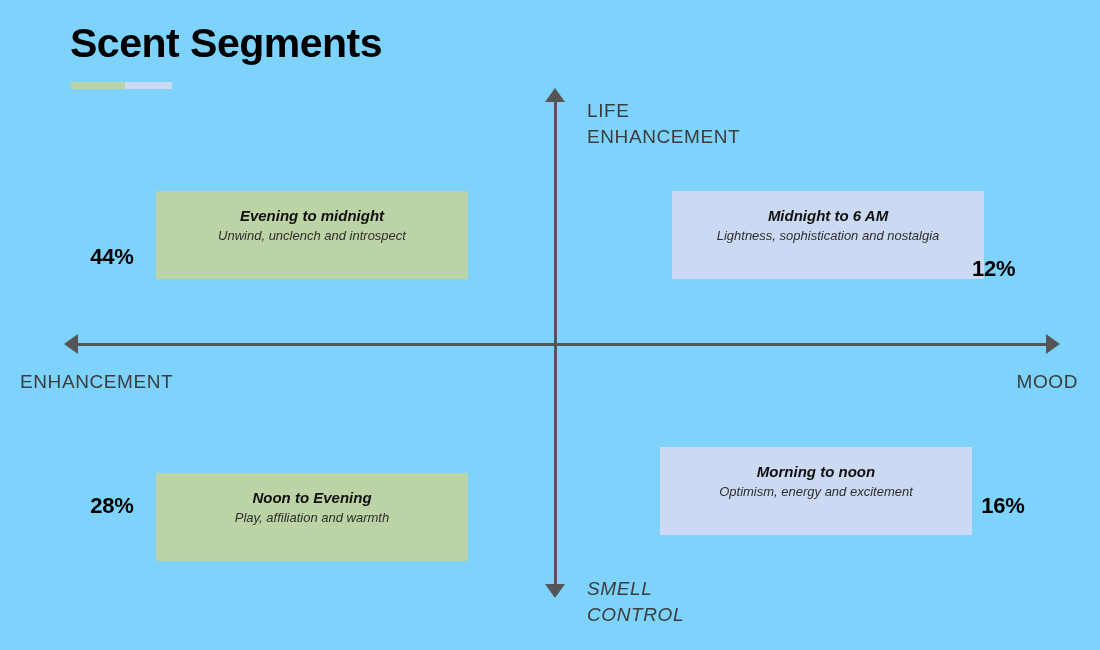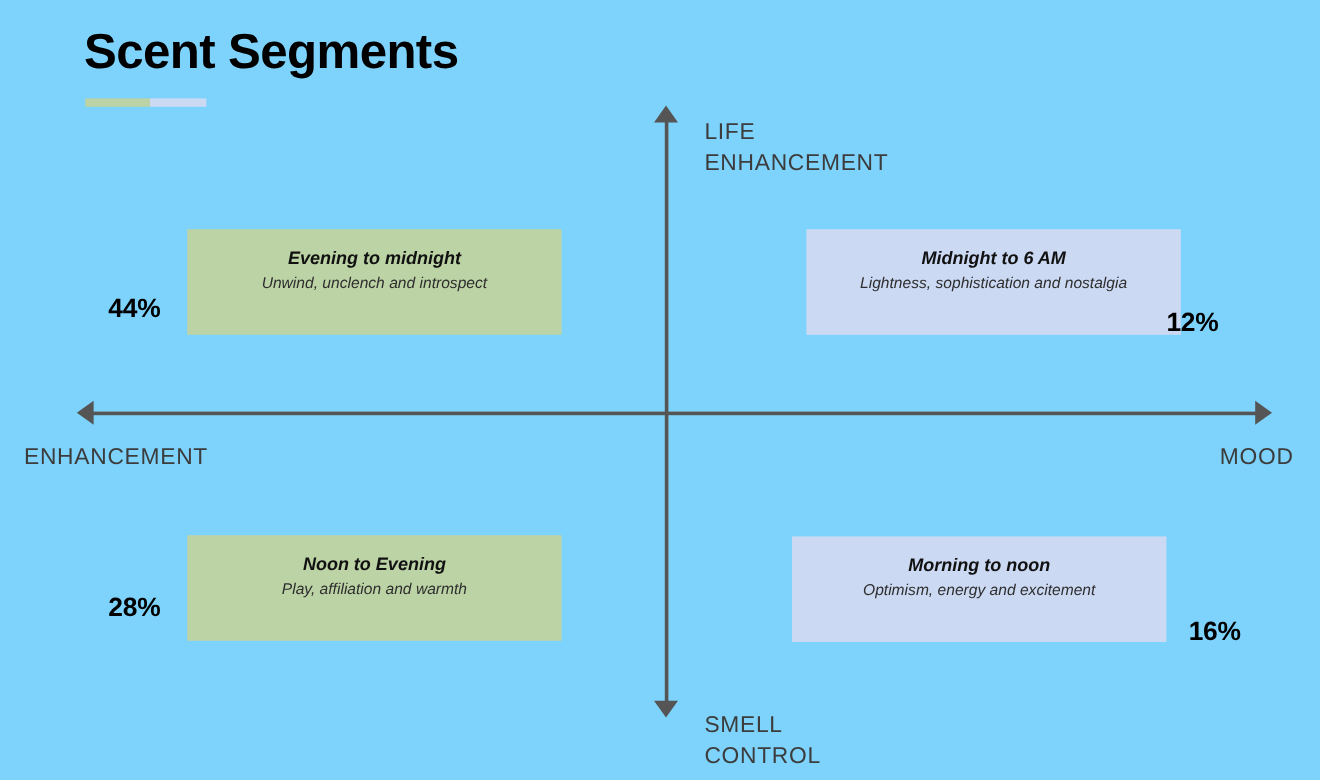--- a/index.html
+++ b/index.html
@@ -97,21 +97,21 @@
   .axis-label {
     position: absolute;
     color: #3c3c3c;
     font-size: 19px;
     font-weight: 400;
     letter-spacing: 0.6px;
     line-height: 1.35;
     white-space: pre-line;
   }
   #label-top    { left: 587px; top: 98px; }
-  #label-bottom { left: 587px; top: 592px; }
+  #label-bottom { left: 587px; top: 576px; font-style: italic; }
   #label-left   { left: 20px;  top: 369px; }
   #label-right  { right: 22px; top: 369px; text-align: center; }
 
   
   .card {
     position: absolute;
     width: 312px;
     height: 88px;
     box-sizing: border-box;
     padding: 14px 16px 10px 16px;
@@ -129,37 +129,37 @@
   }
   .card-desc {
     font-size: 13px;
     font-weight: 400;
     color: #2e2e2e;
     line-height: 1.45;
   }
 
   #card-tl { left: 156px; top: 191px; }
   #card-tr { left: 672px; top: 191px; }
-  #card-bl { left: 156px; top: 446px; }
+  #card-bl { left: 156px; top: 473px; }
   #card-br { left: 660px; top: 447px; }
 
   
   .pct {
     position: absolute;
     font-size: 22px;
     font-weight: 700;
     color: #000000;
     letter-spacing: -0.2px;
     white-space: nowrap;
     margin-top: 25px;
   }
   #pct-tl { left: 81px;  top: 219px; width: 62px; text-align: center; }
   #pct-tr { left: 972px; top: 231px; width: 62px; text-align: left; }
   #pct-bl { left: 81px;  top: 468px; width: 62px; text-align: center; }
-  #pct-br { left: 972px; top: 488px; width: 62px; text-align: right; }
+  #pct-br { left: 972px; top: 468px; width: 62px; text-align: center; }
 </style>
 </head>
 <body>
 
 <div id="canvas">
 
   <div id="title">Scent Segments</div>
   <div id="title-rule">
     <div class="seg-green"></div>
     <div class="seg-blue"></div>

